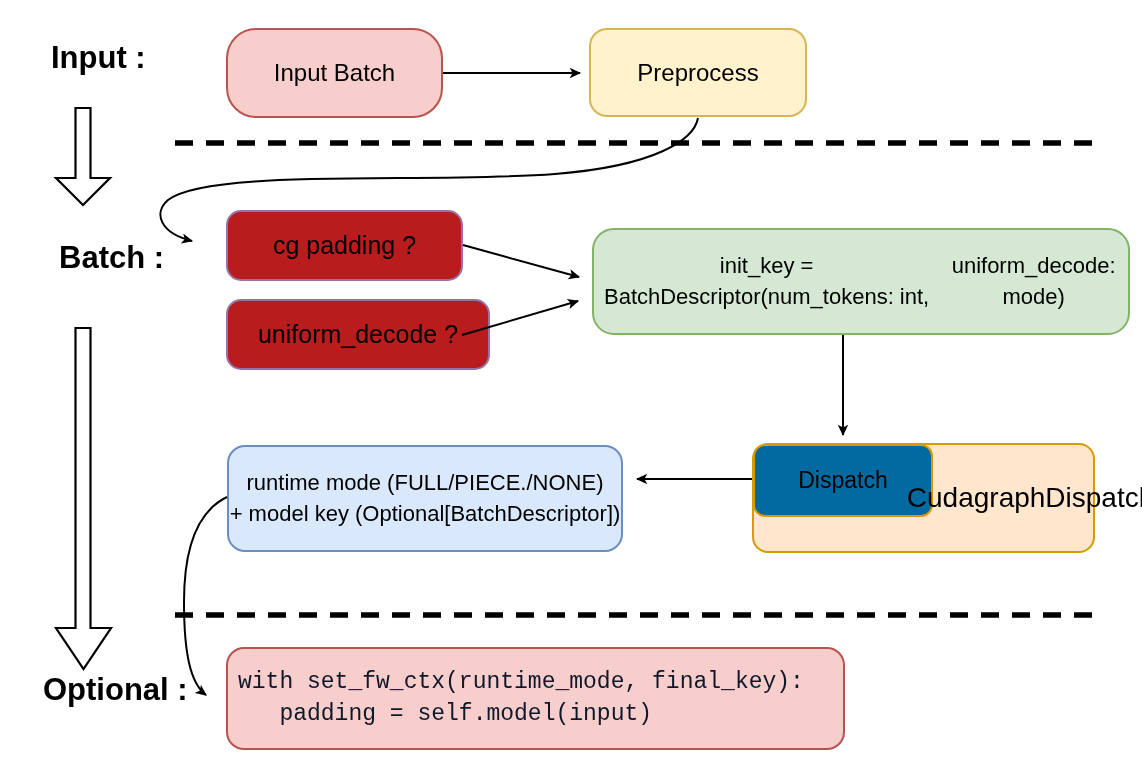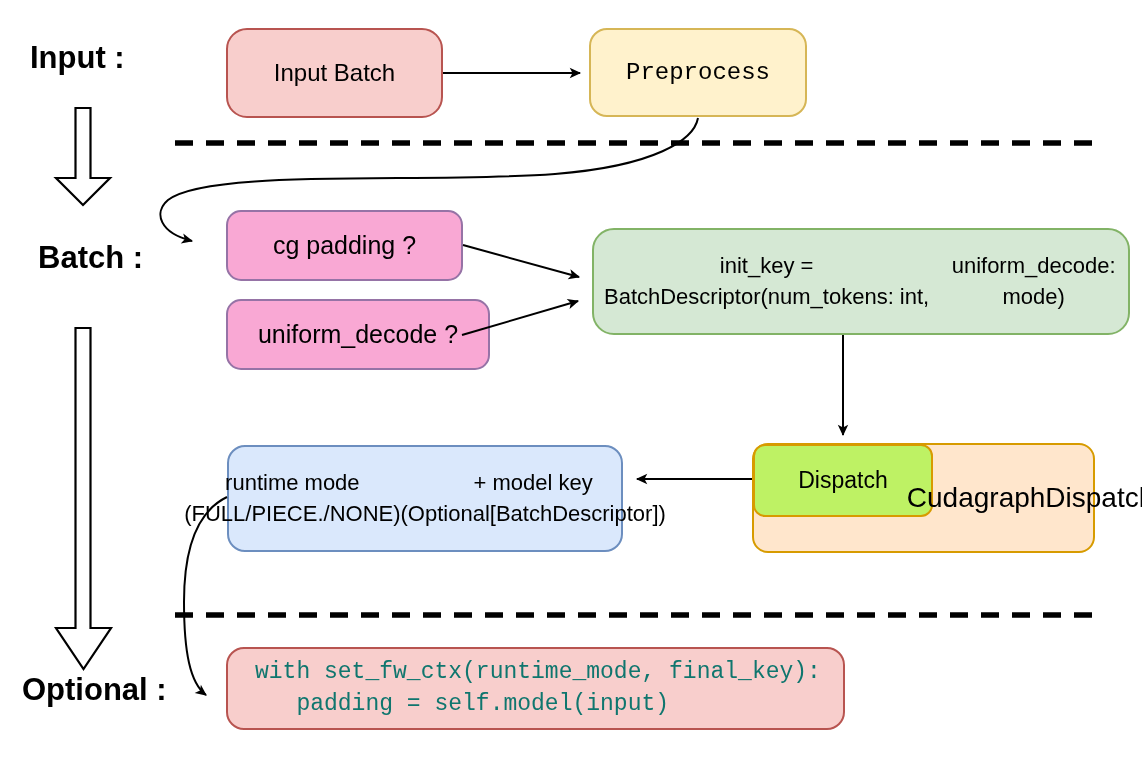--- a/index.html
+++ b/index.html
@@ -12,44 +12,44 @@
   }
   #wires{position:absolute;left:0;top:0;width:1142px;height:770px;z-index:5;pointer-events:none;}
   .node{
     position:absolute;
     display:flex;align-items:center;justify-content:center;
     text-align:center;color:#000000;z-index:2;
     box-sizing:border-box;line-height:1.3;
   }
   .stage-label{
     position:absolute;z-index:2;
-    font-weight:bold;font-size:31px;color:#000000;white-space:nowrap;
+    font-weight:bold;font-size:31px;color:#000000;white-space:nowrap;margin-left:21px;
   }
   .pink   {background:#f8cecc;border:2px solid #b85450;}
-  .yellow {background:#fff2cc;border:2px solid #d6b656;font-family:Liberation Mono, monospace;}
-  .purple {background:#f9a8d4;border:2px solid #9673a6;}
+  .yellow {background:#fff2cc;border:2px solid #d6b656;}
+  .purple {background:#b91c1c;border:2px solid #9673a6;}
   .green  {background:#d5e8d4;border:2px solid #82b366;}
   .blue   {background:#dae8fc;border:2px solid #6c8ebf;}
   .orange {background:#ffe6cc;border:2px solid #d79b00;}
-  .peach  {background:#bef264;border:2px solid #d79b00;}
+  .peach  {background:#0369a1;border:2px solid #d79b00;}
 
-  #node-input-batch   {left:226px;top:28px;width:217px;height:90px;border-radius:21px;font-size:24px;}
+  #node-input-batch   {left:226px;top:28px;width:217px;height:90px;border-radius:30px;font-size:24px;}
   #node-preprocess    {left:589px;top:28px;width:218px;height:89px;border-radius:18px;font-size:24px;}
   #node-cg-padding    {left:226px;top:210px;width:237px;height:71px;border-radius:15px;font-size:25px;}
   #node-uniform-decode{left:226px;top:299px;width:264px;height:71px;border-radius:15px;font-size:25px;}
   #node-init-key      {left:592px;top:228px;width:538px;height:107px;border-radius:22px;font-size:22px;flex-direction:row;line-height:1.38;text-align:center;}
-  #node-runtime       {left:227px;top:445px;width:396px;height:107px;border-radius:18px;font-size:22px;flex-direction:row;line-height:1.4;}
+  #node-runtime       {left:227px;top:445px;width:396px;height:107px;border-radius:18px;font-size:22px;flex-direction:column;line-height:1.4;}
   #node-cudagraph     {left:752px;top:443px;width:343px;height:110px;border-radius:16px;z-index:1;}
   #cudagraph-label    {left:962px;top:443px;width:162px;height:110px;font-size:28px;flex-direction:row;line-height:1.18;background:none;border:none;z-index:3;}
   #node-dispatch      {left:753px;top:444px;width:180px;height:73px;border-radius:12px;font-size:23px;z-index:2;}
-  #node-code          {left:226px;top:647px;width:619px;height:83px;border-radius:18px;
+  #node-code          {left:226px;top:647px;width:619px;height:103px;border-radius:18px;
                        font-family:"Liberation Mono","DejaVu Sans Mono",monospace;
-                       font-size:23px;color:#0f766e;
+                       font-size:23px;color:#0f172a;
                        flex-direction:column;align-items:flex-start;justify-content:center;
-                       padding-left:27px;line-height:1.35;}
+                       padding-left:10px;line-height:1.35;}
   #node-code div{white-space:pre;}
   #label-input  {left:30px;top:40px;}
   #label-plan   {left:38px;top:240px;}
   #label-execute{left:22px;top:672px;}
 </style>
 </head>
 <body>
 
 <div id="canvas">
 

